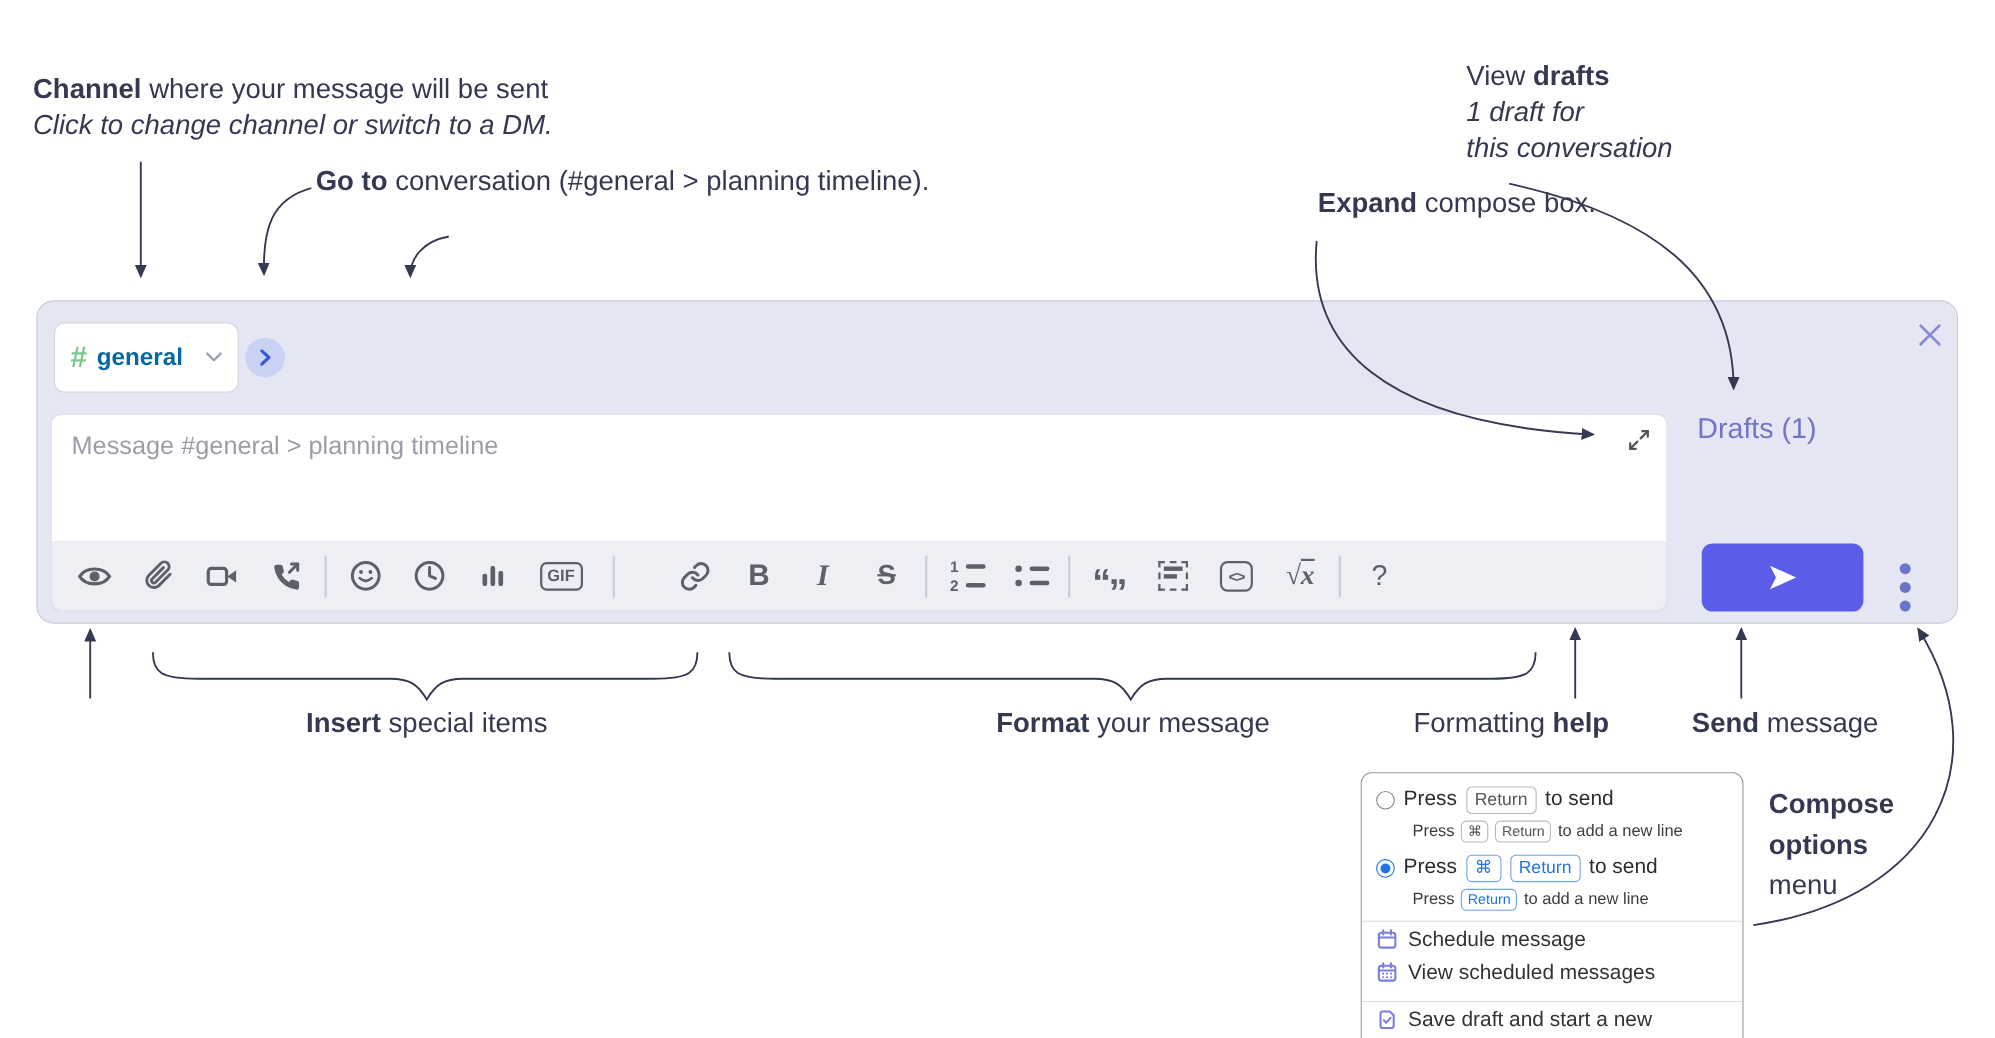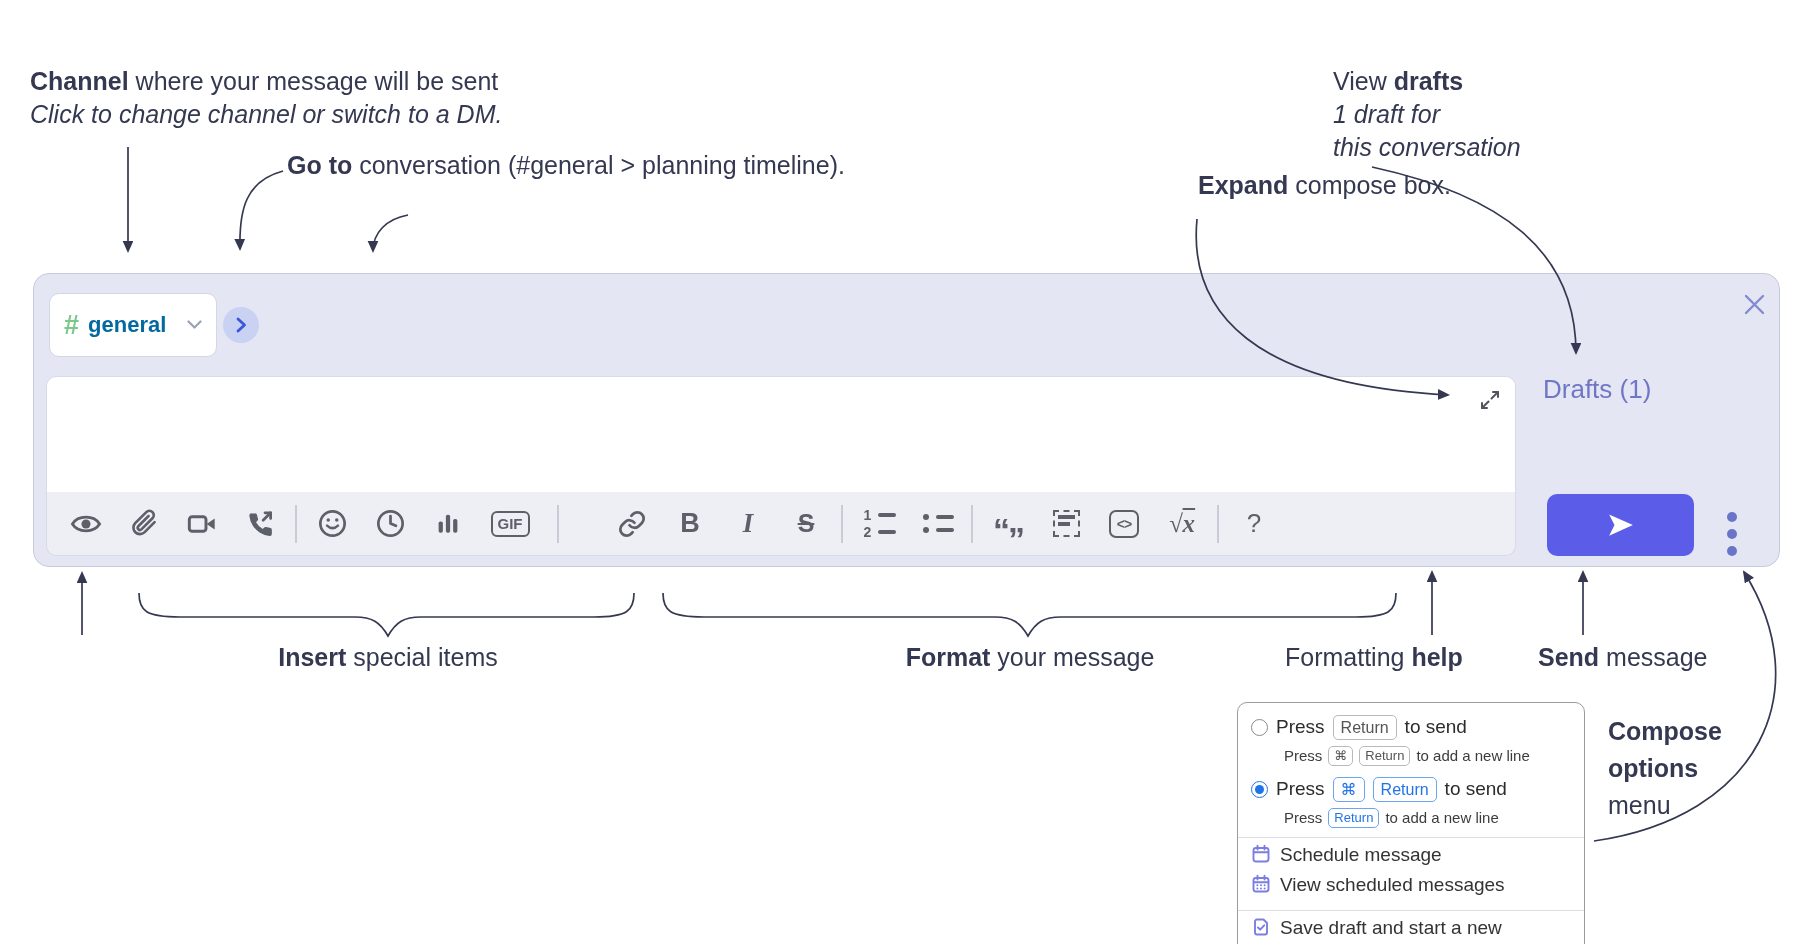--- a/index.html
+++ b/index.html
@@ -114,21 +114,21 @@
   <div class="ann" style="left:30px;top:20px">
     <div><b>Channel</b><span> where your message will be sent</span></div>
     <div class="it">Click to change channel or switch to a DM.</div>
   </div>
   <div class="ann" style="left:287px;top:104px">
     <b>Go to</b><span> conversation (#general &gt; planning timeline).</span>
   </div>
   <div class="ann" style="left:1198px;top:124px">
     <b>Expand</b><span> compose box.</span>
   </div>
-  <div class="ann" style="left:1333px;top:20px">
+  <div class="ann" style="left:1333px;top:8px">
     <div><span>View </span><b>drafts</b></div>
     <div class="it">1 draft for</div>
     <div class="it">this conversation</div>
   </div>
 
   <div class="compose">
 
     <div class="channel-select white-field">
       <span class="hash">#</span>
       <span class="channel-label">general</span>
@@ -144,20 +144,21 @@
     </div>
 
 
     <button class="icon-btn compose-close">
       <svg width="27" height="27" viewBox="0 0 27 27">
         <path d="M5 5 L22 22 M22 5 L5 22" stroke="#838ad0" stroke-width="2.4" stroke-linecap="round"></path>
       </svg>
     </button>
 
     <div class="message-area">
+      <div class="placeholder">Message #general &gt; planning timeline</div>
       <button class="icon-btn expand-btn">
         <svg width="24" height="24" viewBox="0 0 24 24">
           <g fill="none" stroke="#51545c" stroke-width="2" stroke-linecap="round" stroke-linejoin="round">
             <line x1="13.5" y1="10.5" x2="20" y2="4"></line>
               <polyline points="15,4 20,4 20,9"></polyline>
             <line x1="10.5" y1="13.5" x2="4" y2="20"></line>
               <polyline points="4,15 4,20 9,20"></polyline>
           </g>
         </svg>
       </button>

